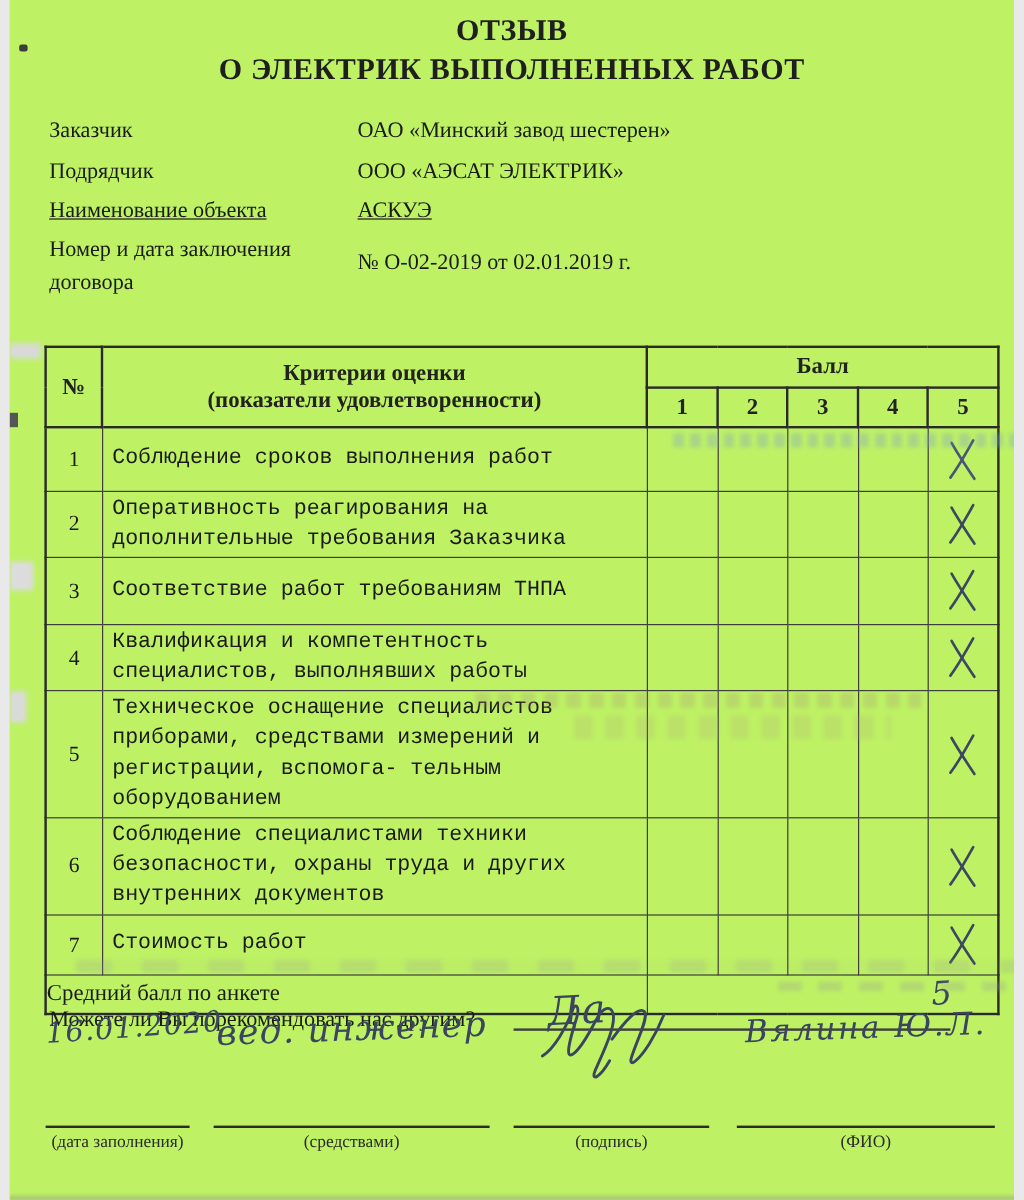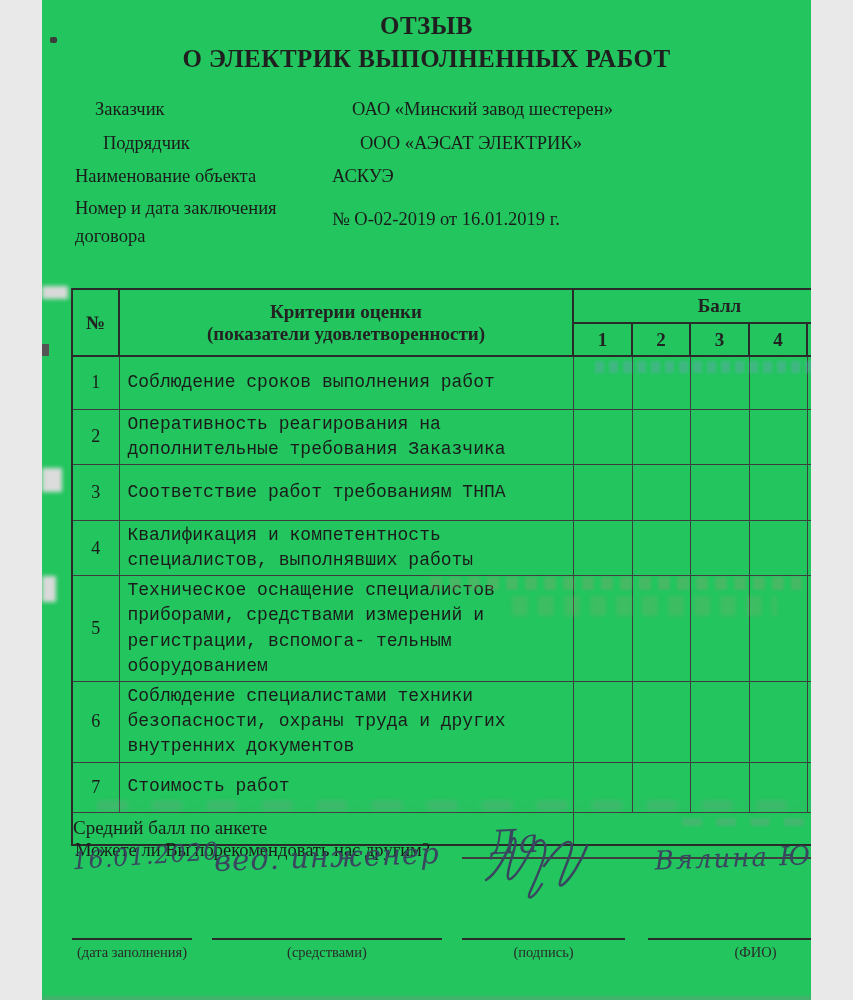--- a/index.html
+++ b/index.html
@@ -1,45 +1,45 @@
 <!DOCTYPE html>
 <html><head>
 <meta charset="utf-8">
 <style>
   * { margin: 0; padding: 0; box-sizing: border-box; }
   html, body { background: #e9e9e9; }
   .page {
     position: relative;
-    width: 769px;
+    width: 837px;
     height: 1000px;
     margin: 0 auto;
-    background: #22c55e;
+    background: #bef264;
     overflow: hidden;
     font-family: "Liberation Serif", serif;
     color: #1b1b1b;
   }
 
   
   .title-1 {
     position: absolute; top: 12px; left: 0; width: 100%;
     text-align: center; font-size: 25px; font-weight: bold; letter-spacing: .5px;
     color: #1f1f1f;
   }
   .title-2 {
     position: absolute; top: 45px; left: 0; width: 100%;
     text-align: center; font-size: 25px; font-weight: bold; letter-spacing: .5px;
     color: #1f1f1f;
   }
 
   
   .field-label { position: absolute; left: 33px; font-size: 18.5px; }
   .field-value { position: absolute; left: 290px; font-size: 18.5px; }
-  .fl-1, .fv-1 { top: 99px; margin-left: 20px; }
-  .fl-2, .fv-2 { top: 133px; margin-left: 28px; }
-  .fl-3, .fv-3 { top: 166px; }
+  .fl-1, .fv-1 { top: 99px; }
+  .fl-2, .fv-2 { top: 133px; }
+  .fl-3, .fv-3 { top: 166px; text-decoration: underline; }
   .fl-4 { top: 195px; width: 245px; line-height: 1.5; }
   .fv-4 { top: 209px; }
 
   
   table.eval {
     position: absolute; top: 288px; left: 29px;
     width: 794px; border-collapse: collapse; table-layout: fixed;
     background: transparent;
   }
   table.eval th, table.eval td { vertical-align: middle; }
@@ -151,21 +151,21 @@
   <div class="title-1">ОТЗЫВ</div>
   <div class="title-2">О ЭЛЕКТРИК ВЫПОЛНЕННЫХ РАБОТ</div>
 
   <div class="field-label fl-1">Заказчик</div>
   <div class="field-value fv-1">ОАО «Минский завод шестерен»</div>
   <div class="field-label fl-2">Подрядчик</div>
   <div class="field-value fv-2">ООО «АЭСАТ ЭЛЕКТРИК»</div>
   <div class="field-label fl-3">Наименование объекта</div>
   <div class="field-value fv-3">АСКУЭ</div>
   <div class="field-label fl-4">Номер и дата заключения договора</div>
-  <div class="field-value fv-4">№ О-02-2019 от 16.01.2019 г.</div>
+  <div class="field-value fv-4">№ О-02-2019 от 02.01.2019 г.</div>
 
   <table class="eval">
     <colgroup>
       <col style="width:47px">
         <col style="width:454px">
       <col style="width:59px">
         <col style="width:58px">
         <col style="width:59px">
         <col style="width:58px">
         <col style="width:59px">

